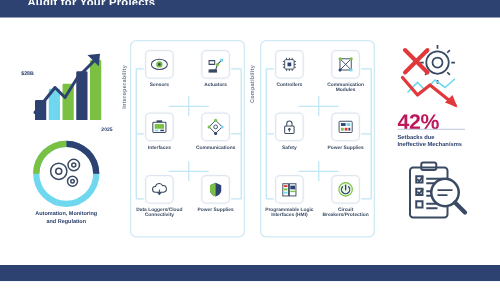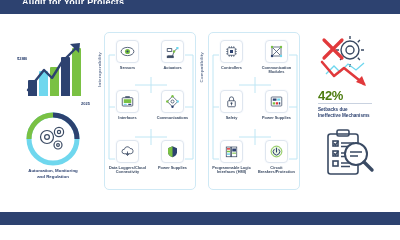--- a/index.html
+++ b/index.html
@@ -83,22 +83,22 @@
     margin-top:2.5px; font-size:3.9px; line-height:4.6px; font-weight:bold;
     color:#3a4a63; text-align:center; width:44px;
   }
 
   .connector{ position:absolute; left:0; top:0; pointer-events:none; }
 
   
   .right-panel{ position:absolute; left:306px; top:30px; width:92px; height:162px; }
   .stat-icon{ position:absolute; left:10px; top:4px; }
   .stat-num{
-    position:absolute; left:12px; top:58px; font-size:13px; font-weight:bold;
-    color:#4d7c0f; letter-spacing:-.3px;
+    position:absolute; left:12px; top:58px; font-size:17px; font-weight:bold;
+    color:#be185d; letter-spacing:-.3px;
   }
   .stat-rule{
     position:absolute; left:12px; top:73px; width:54px; height:1px; background:#c9d2e0;
   }
   .stat-cap{
     position:absolute; left:12px; top:77px; width:78px;
     font-size:4.6px; line-height:6px; font-weight:bold; color:#2d4270;
   }
   .audit-icon{ position:absolute; left:14px; top:98px; }
 </style>

